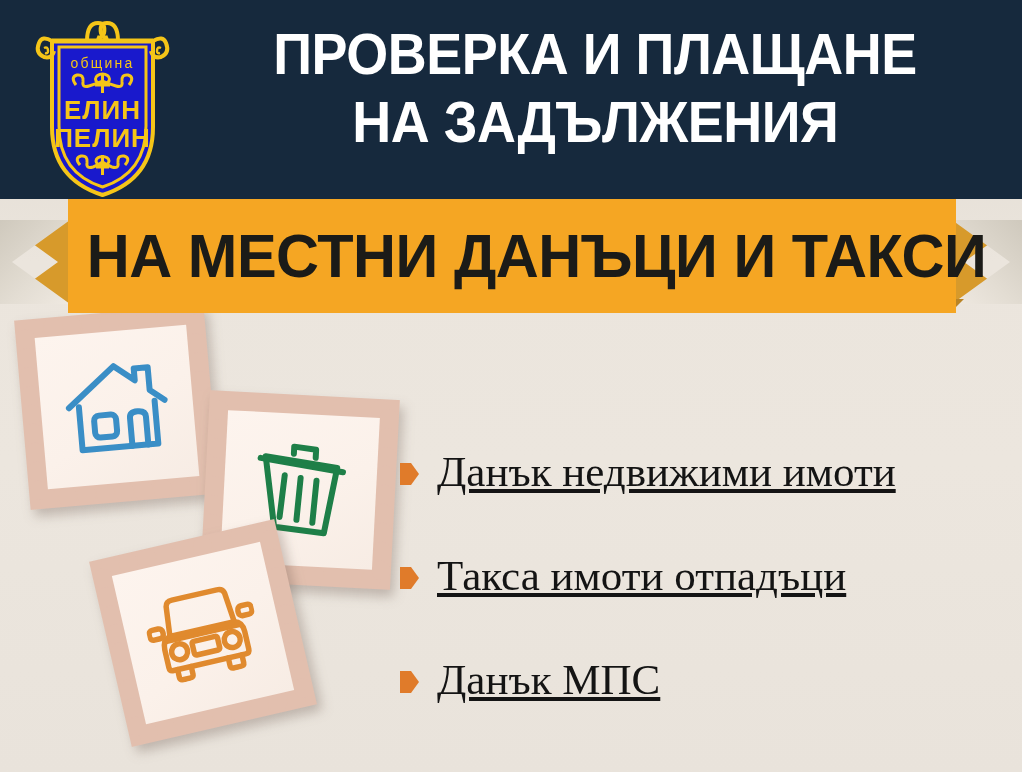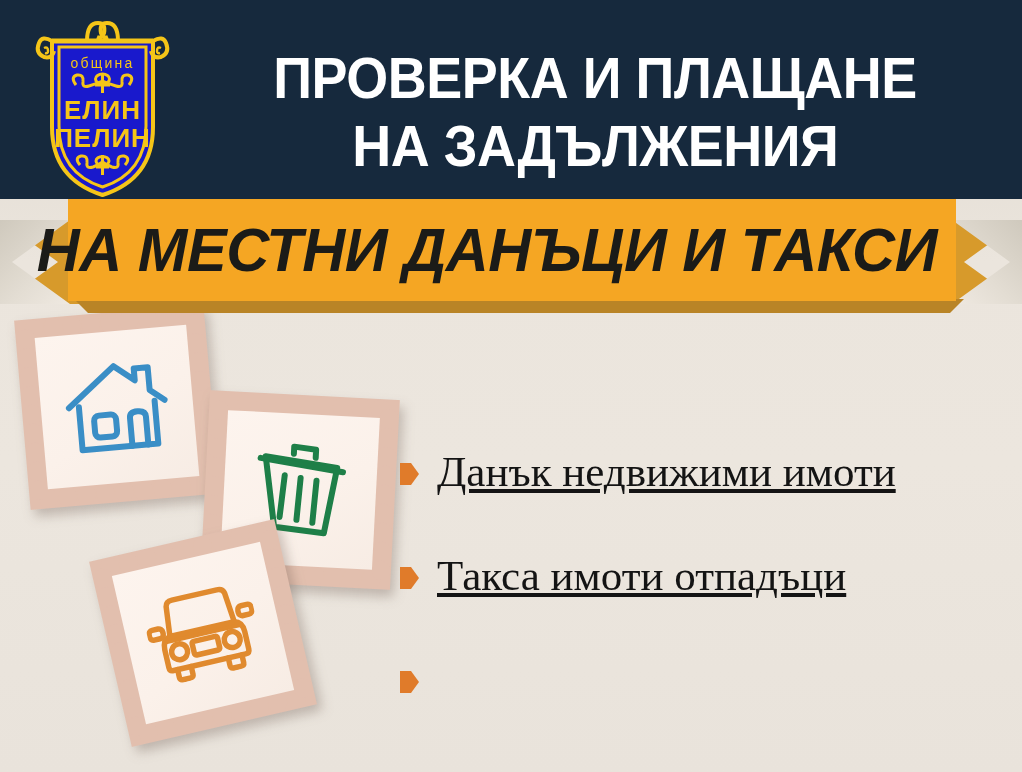--- a/index.html
+++ b/index.html
@@ -32,21 +32,21 @@
     background: #16293d;
     z-index: 3;
   }
   .header-title {
     position: absolute;
     left: 185px; top: 20px;
     width: 820px;
     height: 160px;
     display: flex;
     flex-direction: column;
-    justify-content: flex-end;
+    justify-content: flex-start;
     align-items: center;
     z-index: 5;
     color: #ffffff;
   }
   .header-title .line {
     font-family: "Liberation Sans", sans-serif;
     font-weight: 700;
     font-size: 58px;
     line-height: 68px;
     letter-spacing: -0.5px;
@@ -109,27 +109,26 @@
     left: 74px; top: 100px;
     width: 890px; height: 14px;
     background: #b98426;
     clip-path: polygon(0 0, 890px 0, 876px 14px, 14px 14px);
     z-index: 3;
   }
   .ribbon-main {
     position: absolute;
     left: 68px; top: 0px;
     width: 888px;
-    height: 102px;
+    height: 114px;
     background: #f5a623;
     z-index: 5;
     display: flex;
     align-items: center;
-    justify-content: flex-end;
-    font-style: italic;
+    justify-content: flex-start;
   }
   .ribbon-text {
     font-family: "Liberation Sans", sans-serif;
     font-weight: 700;
     font-size: 62px;
     line-height: 62px;
     color: #1b1b18;
     letter-spacing: -0.5px;
     white-space: nowrap;
     transform: scaleX(0.96);
@@ -450,16 +449,17 @@
     <div class="list-item">
       <span class="bullet"></span>
       <span class="list-label">Данък недвижими имоти</span>
     </div>
     <div class="list-item">
       <span class="bullet"></span>
       <span class="list-label">Такса имоти отпадъци</span>
     </div>
     <div class="list-item">
       <span class="bullet"></span>
+      <span class="list-label">Данък МПС</span>
     </div>
   </div>
 
 </div>
 
 </body></html>

